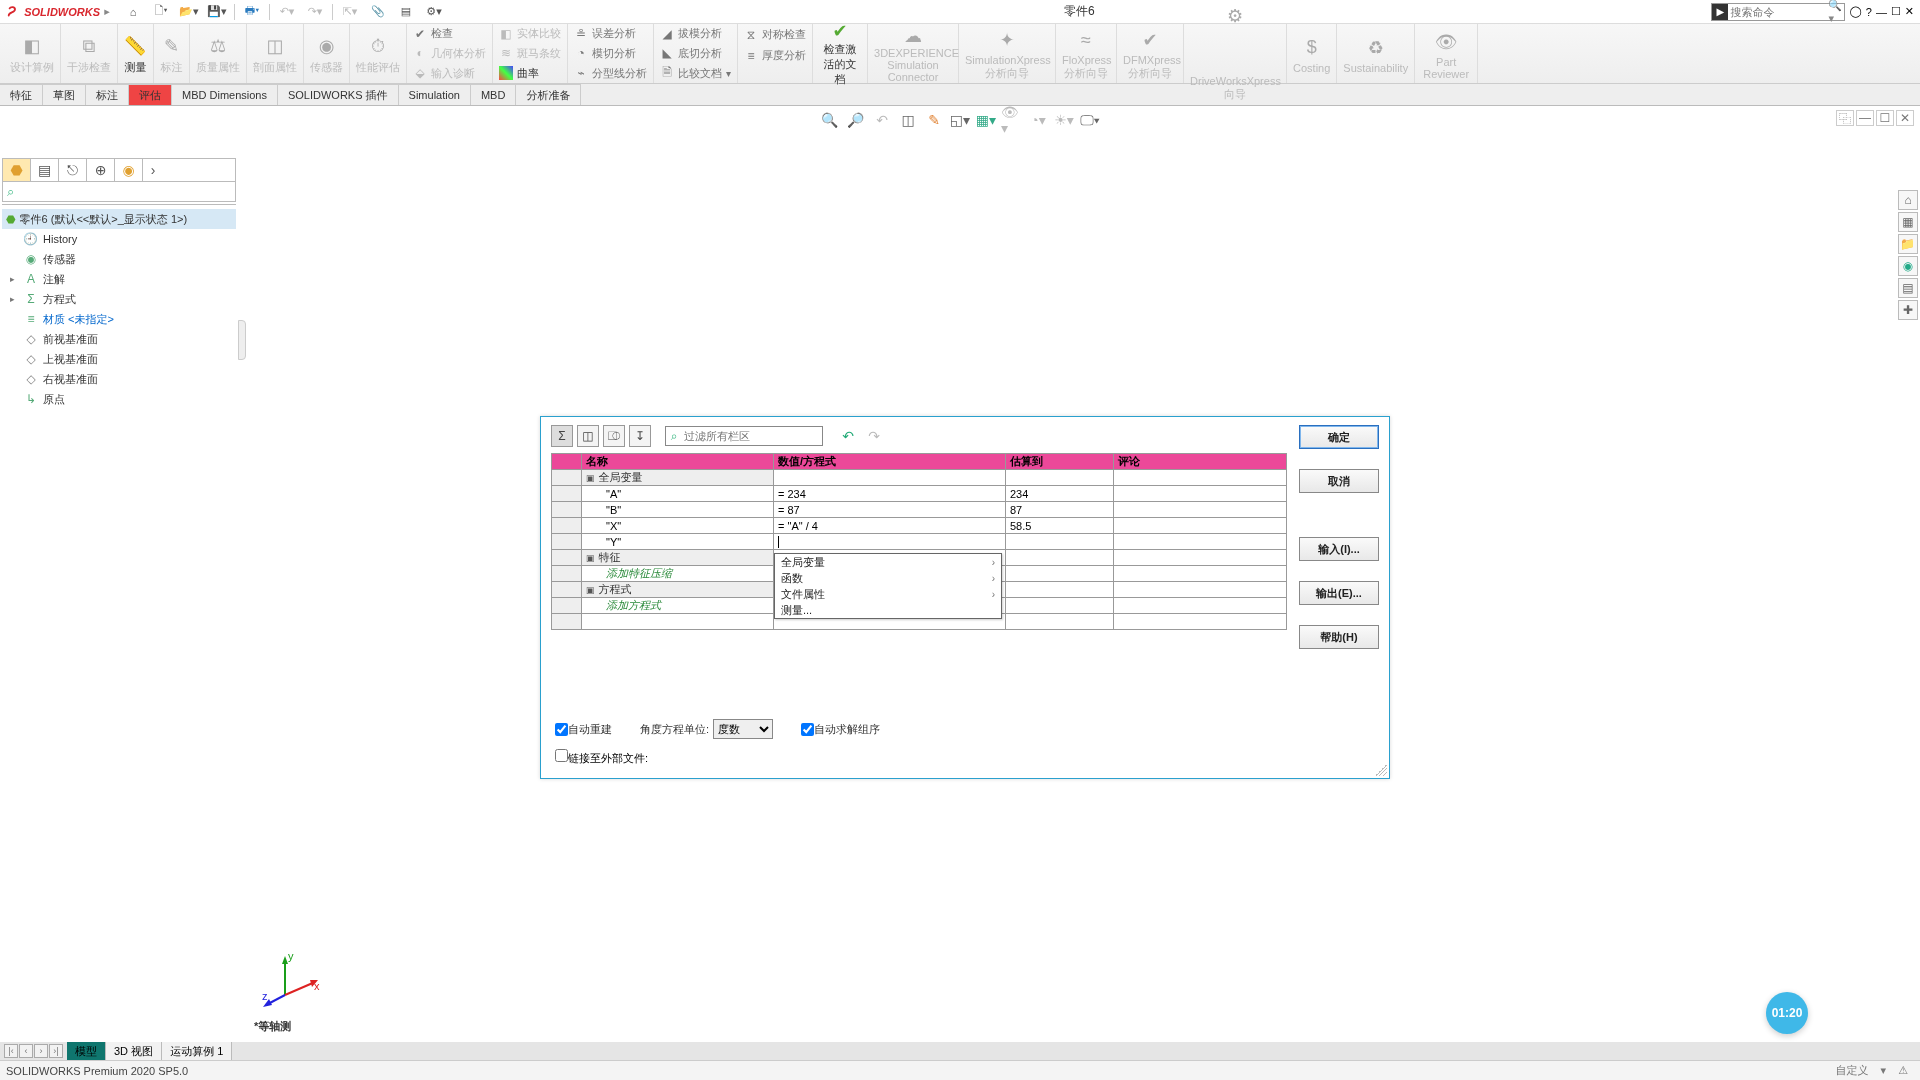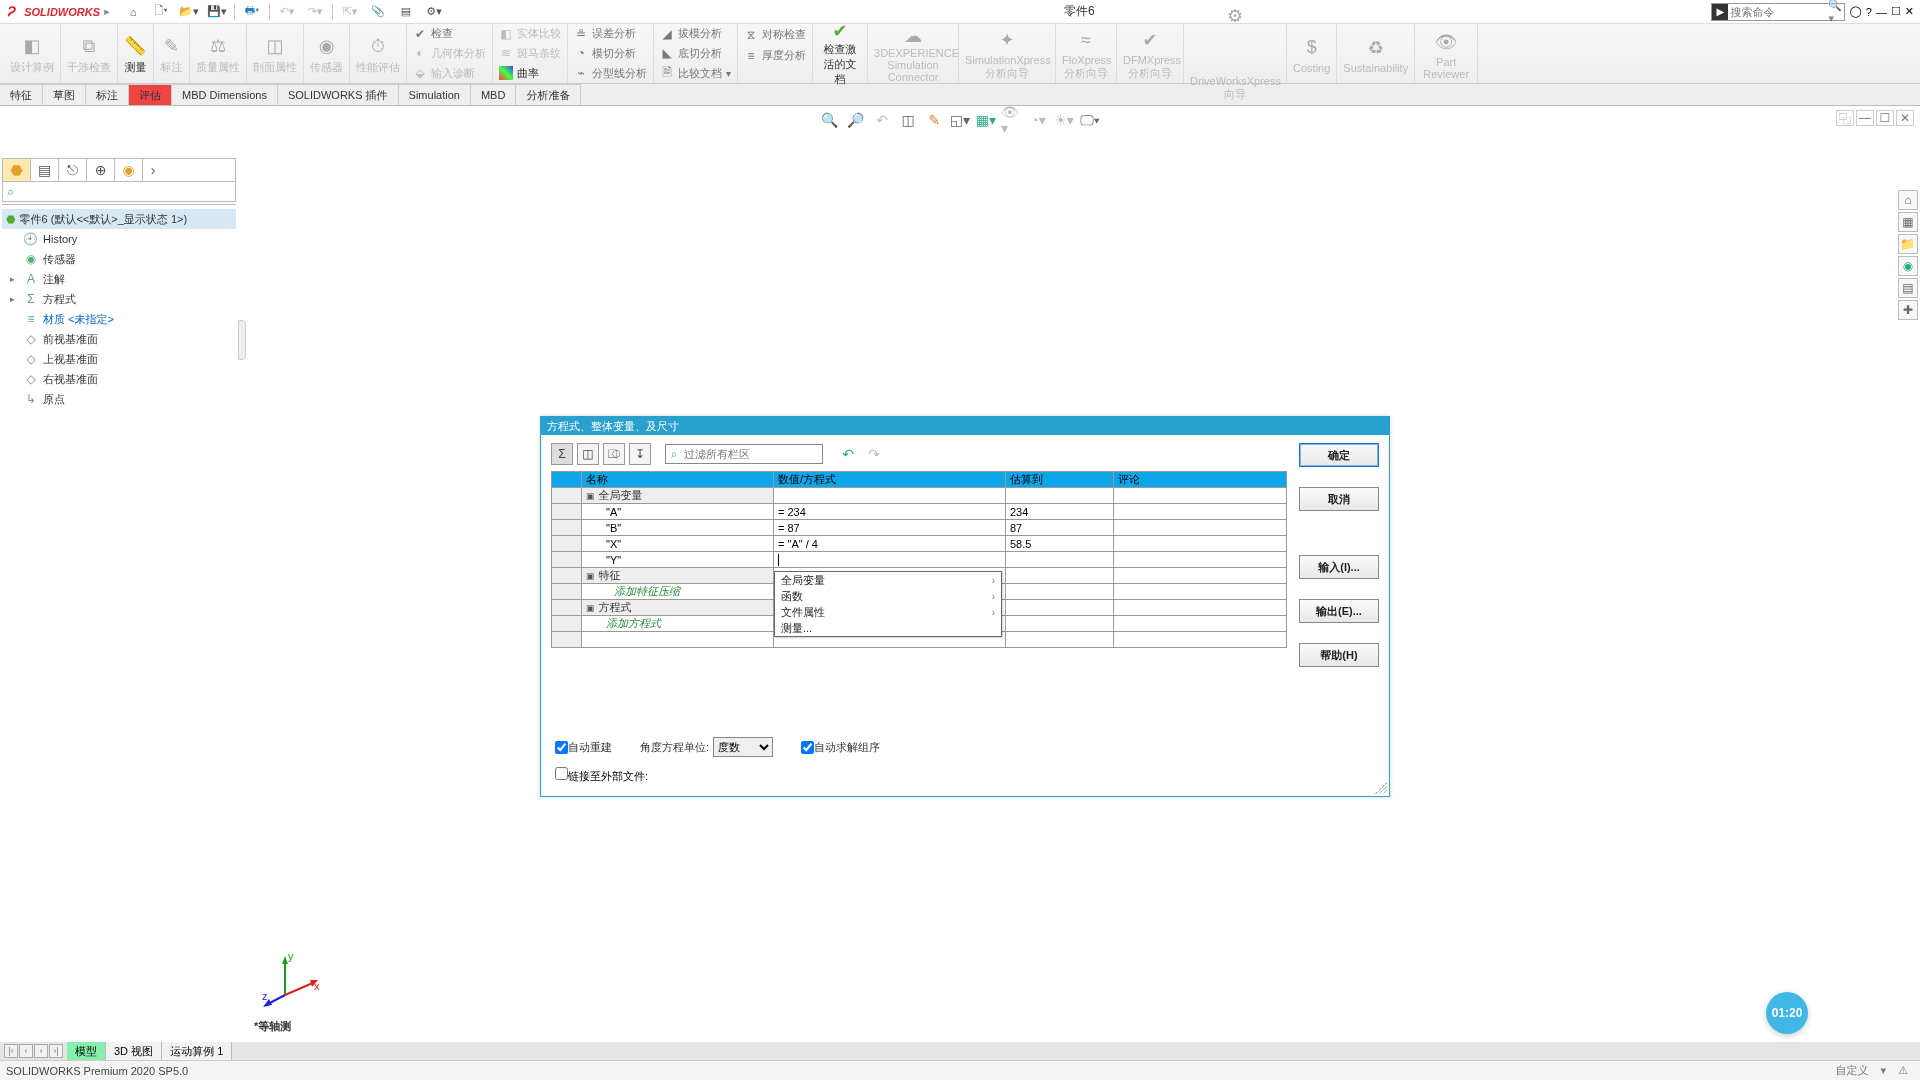--- a/index.html
+++ b/index.html
@@ -66,21 +66,21 @@
 
 
 .triad { position:absolute; left:260px; bottom:70px; width:60px; height:60px;}
 .triad-label { position:absolute; left:254px; bottom:46px; font-size:11px; font-weight:bold; color:#333;}
 
 
 .bottom-tabs { position:absolute; left:0; right:0; bottom:20px; height:18px; background:#e5e5e5; display:flex; align-items:center; font-size:11px;}
 .bottom-tabs .bnav { display:flex; gap:1px; padding:0 4px;}
 .bottom-tabs .bnav span { width:14px; height:14px; border:1px solid #aaa; display:inline-flex; align-items:center; justify-content:center; color:#777; font-size:9px; background:#f2f2f2;}
 .bottom-tabs .btab { padding:0 8px; border-right:1px solid #bbb; background:#f2f2f2; height:18px; display:flex; align-items:center; cursor:pointer;}
-.bottom-tabs .btab.active { background:#86efac;}
+.bottom-tabs .btab.active { background:#0f766e;}
 
 
 .status-bar { position:absolute; left:0; right:0; bottom:0; height:20px; background:#f4f4f4; border-top:1px solid #ccc; display:flex; align-items:center; padding:0 6px; font-size:11px; color:#444;}
 .status-bar .spacer { flex:1;}
 .status-bar .sbtn { padding:0 6px; color:#777;}
 
 
 .timer-badge { position:absolute; right:112px; bottom:46px; width:42px; height:42px; border-radius:50%; background:#3fb8e8; color:#fff; display:flex; align-items:center; justify-content:center; font-size:12px; font-weight:bold; box-shadow:0 2px 6px rgba(0,0,0,.2);}
 
 
@@ -95,21 +95,21 @@
 .eq-toolbar { display:flex; align-items:center; gap:4px; margin-bottom:6px;}
 .eq-toolbar .et-btn { width:22px; height:22px; border:1px solid #999; background:#f4f4f4; display:flex; align-items:center; justify-content:center; font-size:12px; color:#444;}
 .eq-filter { display:flex; align-items:center; border:1px solid #888; height:20px; background:#fff;}
 .eq-filter .ef-icon { width:16px; display:flex; align-items:center; justify-content:center; color:#4b8; font-size:12px;}
 .eq-filter input { border:none; outline:none; height:18px; width:140px; font-size:11px; color:#888; padding:0 2px;}
 .eq-toolbar .undo { width:22px; height:22px; display:flex; align-items:center; justify-content:center; color:#2a7; font-size:14px;}
 .eq-toolbar .redo { width:22px; height:22px; display:flex; align-items:center; justify-content:center; color:#bbb; font-size:14px;}
 
 .eq-table { border:1px solid #999; border-collapse:collapse; width:100%; table-layout:fixed;}
 .eq-table th, .eq-table td { border:1px solid #999; height:16px; padding:0 4px; font-size:11px; text-align:left; background:#fff; overflow:hidden; white-space:nowrap;}
-.eq-table th { background:#0ea5e9; font-weight:normal;}
+.eq-table th { background:#ec4899; font-weight:bold;}
 .eq-table col.c0 { width:30px;}
 .eq-table col.c1 { width:192px;}
 .eq-table col.c2 { width:232px;}
 .eq-table col.c3 { width:108px;}
 .eq-table col.c4 { width:auto;}
 .eq-table td.rowhdr { background:#eee;}
 .eq-table tr.section td.sec { background:#eee; font-weight:normal; color:#333;}
 .eq-table tr.section td.sec .sec-icon { color:#555; margin-right:4px; font-size:9px;}
 .eq-table tr.placeholder td { color:#2a8a3a; font-style:italic;}
 .eq-table tr.editing td.editcell { background:#fff; position:relative;}
@@ -440,21 +440,20 @@
   <span>SOLIDWORKS Premium 2020 SP5.0</span>
   <span class="spacer"></span>
   <span class="sbtn">自定义</span>
   <span class="sbtn">▾</span>
   <span class="sbtn">⚠</span>
 </div>
 
 <div class="timer-badge">01:20</div>
 
 <div class="dialog">
-  <div class="dlg-title">方程式、整体变量、及尺寸</div>
   <div class="dlg-body">
     <div class="dlg-left">
       <div class="eq-toolbar">
         <div class="et-btn" style="background:#ddd;">Σ</div>
         <div class="et-btn">◫</div>
         <div class="et-btn">⎄</div>
         <div class="et-btn">↧</div>
         <div style="width:6px;"></div>
         <div class="eq-filter">
           <span class="ef-icon">⌕</span>
@@ -521,21 +520,21 @@
               </tr>
               <tr class="section">
                 <td class="rowhdr"></td>
                 <td class="sec" colspan="1"><span class="sec-icon">▣</span>特征</td>
                 <td></td>
                 <td></td>
                 <td></td>
               </tr>
               <tr class="placeholder">
                 <td class="rowhdr"></td>
-                <td style="padding-left: 32px;">添加特征压缩</td>
+                <td style="padding-left: 24px;">添加特征压缩</td>
                 <td></td>
                 <td></td>
                 <td></td>
               </tr>
               <tr class="section">
                 <td class="rowhdr"></td>
                 <td class="sec" colspan="1"><span class="sec-icon">▣</span>方程式</td>
                 <td></td>
                 <td></td>
                 <td></td>

